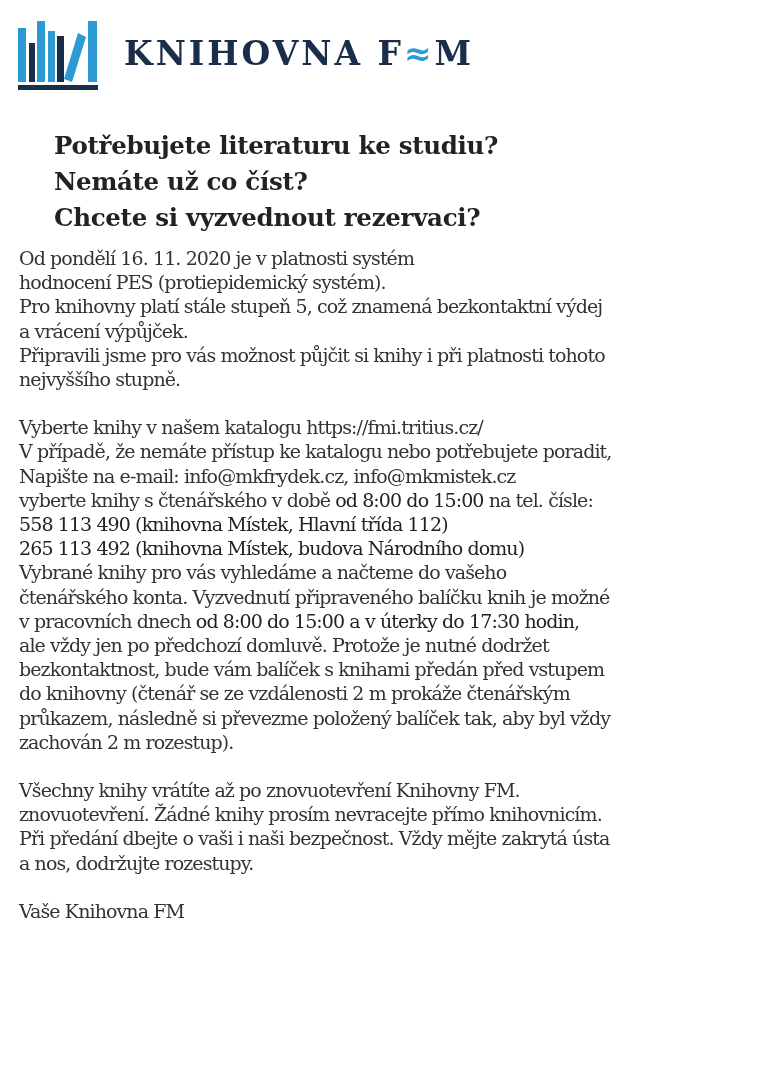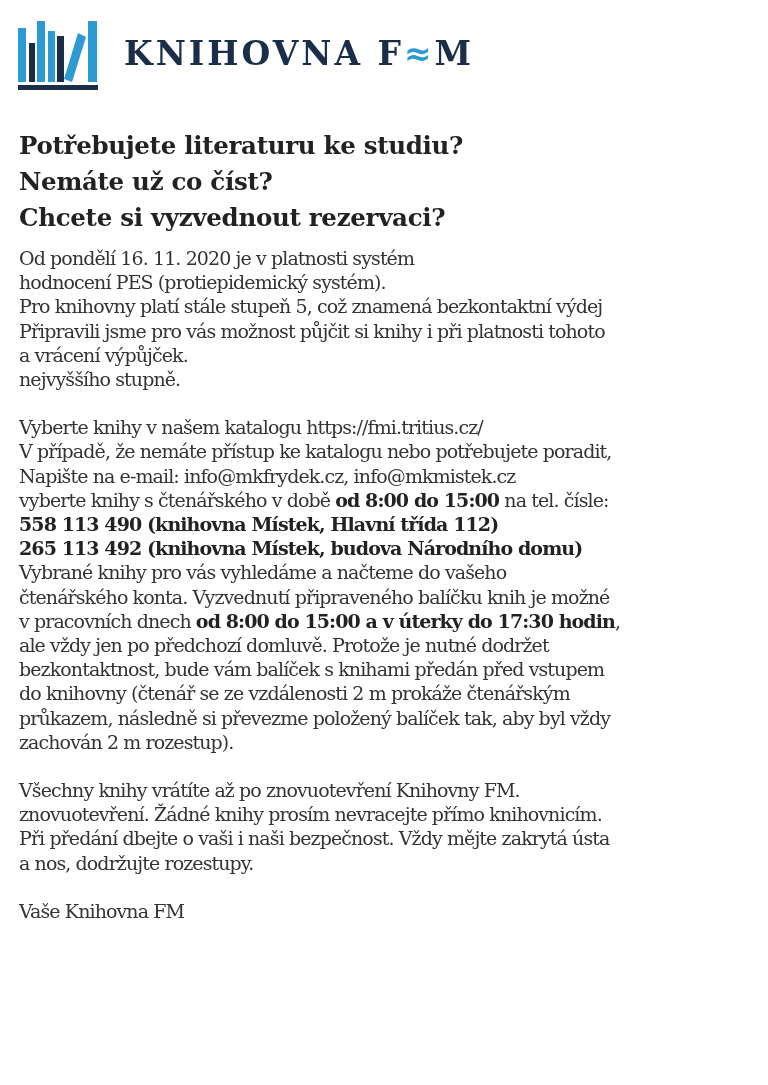--- a/index.html
+++ b/index.html
@@ -4,27 +4,27 @@
 <style>
   html, body { margin: 0; padding: 0; background: #ffffff; }
   body { width: 768px; height: 1085px; overflow: hidden; position: relative;
          font-family: "DejaVu Serif", "Liberation Serif", serif; color: #2b2b2b; }
   .logo { position: absolute; left: 18px; top: 18px; width: 82px; height: 72px; }
   .brand { position: absolute; left: 124px; top: 34px; font-family: "DejaVu Serif", serif;
            font-weight: bold; font-size: 33px; letter-spacing: 3px; color: #1a2e4a; line-height: 40px; text-align: right; }
   .brand .wave { color: #2d9bd3; }
   .headings { position: absolute; left: 19px; top: 128px; }
   .headings div { font-family: "DejaVu Serif", serif; font-weight: bold; font-size: 24.5px;
-                  line-height: 36px; color: #222; letter-spacing: -0.3px; white-space: nowrap; }
+                  line-height: 36px; color: #222; letter-spacing: -0.3px; white-space: nowrap; margin-left: 35px; }
   .body { position: absolute; left: 19px; top: 246px; width: 745px;
           font-family: "DejaVu Serif", serif; font-size: 19px; line-height: 24.2px;
           color: #333; letter-spacing: -0.9px; }
   .line { white-space: nowrap; }
   .gap { height: 24px; }
-  b { font-weight: bold; color: #222; }
+  b { font-weight: normal; color: #222; }
 </style>
 </head>
 <body>
 
 <svg class="logo" viewBox="0 0 82 72">
   <rect x="0" y="10" width="8" height="54" fill="#2d9bd3"></rect>
   <rect x="11" y="25" width="6" height="39" fill="#1a2e4a"></rect>
   <rect x="19" y="3" width="8" height="61" fill="#2d9bd3"></rect>
   <rect x="30" y="13" width="7" height="51" fill="#2d9bd3"></rect>
   <rect x="39" y="18" width="7" height="46" fill="#1a2e4a"></rect>
@@ -39,22 +39,22 @@
   <div>Potřebujete literaturu ke studiu?</div>
   <div>Nemáte už co číst?</div>
   <div>Chcete si vyzvednout rezervaci?</div>
 </div>
 
 <div class="body">
   <div>
     <div class="line">Od pondělí 16. 11. 2020 je v platnosti systém</div>
     <div class="line">hodnocení PES (protiepidemický systém).</div>
     <div class="line">Pro knihovny platí stále stupeň 5, což znamená bezkontaktní výdej</div>
+    <div class="line">a vrácení výpůjček.</div>
     <div class="line">Připravili jsme pro vás možnost půjčit si knihy i při platnosti tohoto</div>
-    <div class="line">a vrácení výpůjček.</div>
     <div class="line">nejvyššího stupně.</div>
   </div>
   <div class="gap"></div>
   <div>
     <div class="line">Vyberte knihy v našem katalogu https://fmi.tritius.cz/</div>
     <div class="line">V případě, že nemáte přístup ke katalogu nebo potřebujete poradit,</div>
     <div class="line">Napište na e-mail: info@mkfrydek.cz, info@mkmistek.cz</div>
     <div class="line"><span>vyberte knihy s čtenářského v době </span><b>od 8:00 do 15:00</b><span> na tel. čísle:</span></div>
     <div class="line"><b>558 113 490 (knihovna Místek, Hlavní třída 112)</b></div>
     <div class="line"><b>265 113 492 (knihovna Místek, budova Národního domu)</b></div>

